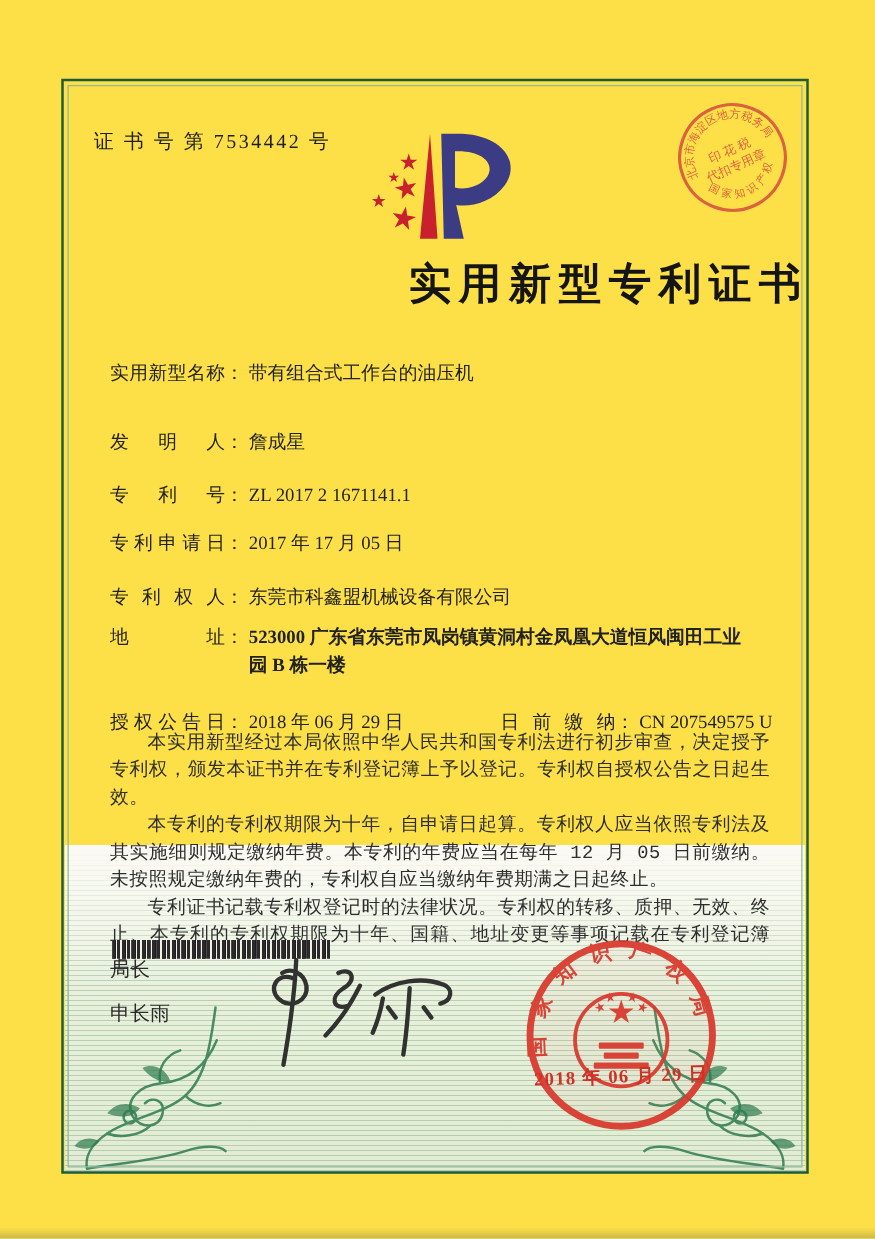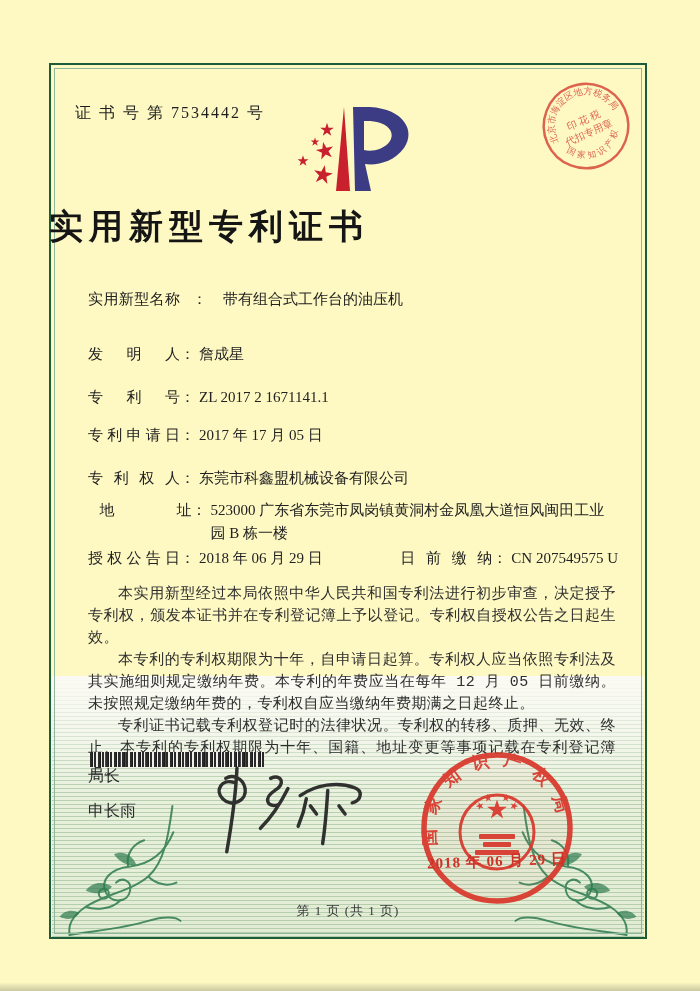--- a/index.html
+++ b/index.html
@@ -1,19 +1,19 @@
 <!DOCTYPE html>
 <html><head>
 <meta charset="utf-8">
 <style>
   html,body{margin:0;padding:0;}
   body{background:#e8e8e4;font-family:"Liberation Serif",serif;}
   .page{
     position:relative;width:700px;height:991px;margin:0 auto;
-    background:#fef9c3;overflow:hidden;color:#222;
+    background:#fde047;overflow:hidden;color:#222;
   }
   
   .frame{
     position:absolute;left:49px;top:63px;width:598px;height:876px;
     border:2px solid #1d5c3a;box-sizing:border-box;z-index:3;pointer-events:none;
   }
   .frame-inner{
     position:absolute;left:3px;top:3px;right:3px;bottom:3px;
     border:1px solid #8fb89e;
   }
@@ -27,32 +27,32 @@
   .green-zone::before{
     content:"";position:absolute;left:0;top:0;right:0;height:110px;
     background:linear-gradient(to bottom,#fbfaf4 0,rgba(251,250,244,0) 100%);
   }
   
   .cert-no{position:absolute;left:75px;top:103px;font-size:16px;letter-spacing:2px;color:#1f1f1f;z-index:4;}
   .logo{position:absolute;left:288px;top:94px;width:132px;height:108px;z-index:4;}
   .tax-stamp{position:absolute;left:538px;top:78px;width:96px;height:96px;transform:rotate(-24deg);z-index:4;opacity:.88;}
   .tax-stamp text{fill:#d8503f;font-family:"Liberation Serif",serif;}
   .title{
-    position:absolute;left:49px;top:204px;width:598px;text-align:left;
+    position:absolute;left:49px;top:204px;width:598px;text-align:right;
     font-size:34px;font-weight:700;letter-spacing:6px;color:#151515;z-index:4;
   }
   
   .fields{position:absolute;left:88px;top:288px;width:530px;font-size:15px;line-height:23px;color:#222;z-index:4;}
   .frow{display:flex;align-items:flex-start;}
   .flabel{display:inline-block;width:92px;text-align:justify;text-align-last:justify;flex:0 0 auto;}
   .fcolon{flex:0 0 auto;margin-right:4px;}
   .fvalue{flex:0 0 auto;}
-  .addr-value{width:396px;}
-  .mb33{margin-bottom:32px;gap:12px;} .mb21{margin-bottom:20px;align-items:center;} .mb20{margin-bottom:15px;}
-  .mb10{margin-bottom:9px;font-family:Liberation Serif, serif;}  .mb4{margin-bottom:2px;justify-content:center;}
+  .addr-value{width:396px;font-weight:bold;}
+  .mb33{margin-bottom:32px;} .mb21{margin-bottom:20px;align-items:center;} .mb20{margin-bottom:15px;}
+  .mb10{margin-bottom:9px;font-family:Liberation Serif, serif;}  .mb4{margin-bottom:22px;}
   .grant-row{display:flex;}
   .grant-right{margin-left:auto;display:flex;}
   
   .paras{position:absolute;left:88px;top:584px;width:528px;z-index:4;
     font-size:15px;line-height:22px;color:#2e2e2e;text-align:justify;letter-spacing:.4px;}
   .paras p{margin:0;text-indent:2em;font-family:Liberation Mono, monospace;}
   
   .barcode{
     position:absolute;left:90px;top:752px;width:174px;height:15px;z-index:4;
     background-color:#f2f0e8;
@@ -252,16 +252,15 @@
       <path transform="translate(71,50) scale(0.42) rotate(-10)" d="M0,-10 L2.245,-3.09 9.511,-3.09 3.633,1.18 5.878,8.09 0,3.82 -5.878,8.09 -3.633,1.18 -9.511,-3.09 -2.245,-3.09 Z"></path>
       <path transform="translate(89,50) scale(0.42) rotate(10)" d="M0,-10 L2.245,-3.09 9.511,-3.09 3.633,1.18 5.878,8.09 0,3.82 -5.878,8.09 -3.633,1.18 -9.511,-3.09 -2.245,-3.09 Z"></path>
       <path transform="translate(97,58) scale(0.42) rotate(20)" d="M0,-10 L2.245,-3.09 9.511,-3.09 3.633,1.18 5.878,8.09 0,3.82 -5.878,8.09 -3.633,1.18 -9.511,-3.09 -2.245,-3.09 Z"></path>
       <rect x="62" y="86" width="36" height="5" rx="1"></rect>
       <rect x="66" y="94" width="28" height="5" rx="1"></rect>
       <rect x="58" y="102" width="44" height="5" rx="1"></rect>
     </g>
   </svg>
   <div class="seal-date">2018 年 06 月 29 日</div>
 
-  <div class="footer">第 1 页 (共 1 页)</div>
 
   <div class="scan-shadow"></div>
 </div>
 
 </body></html>

